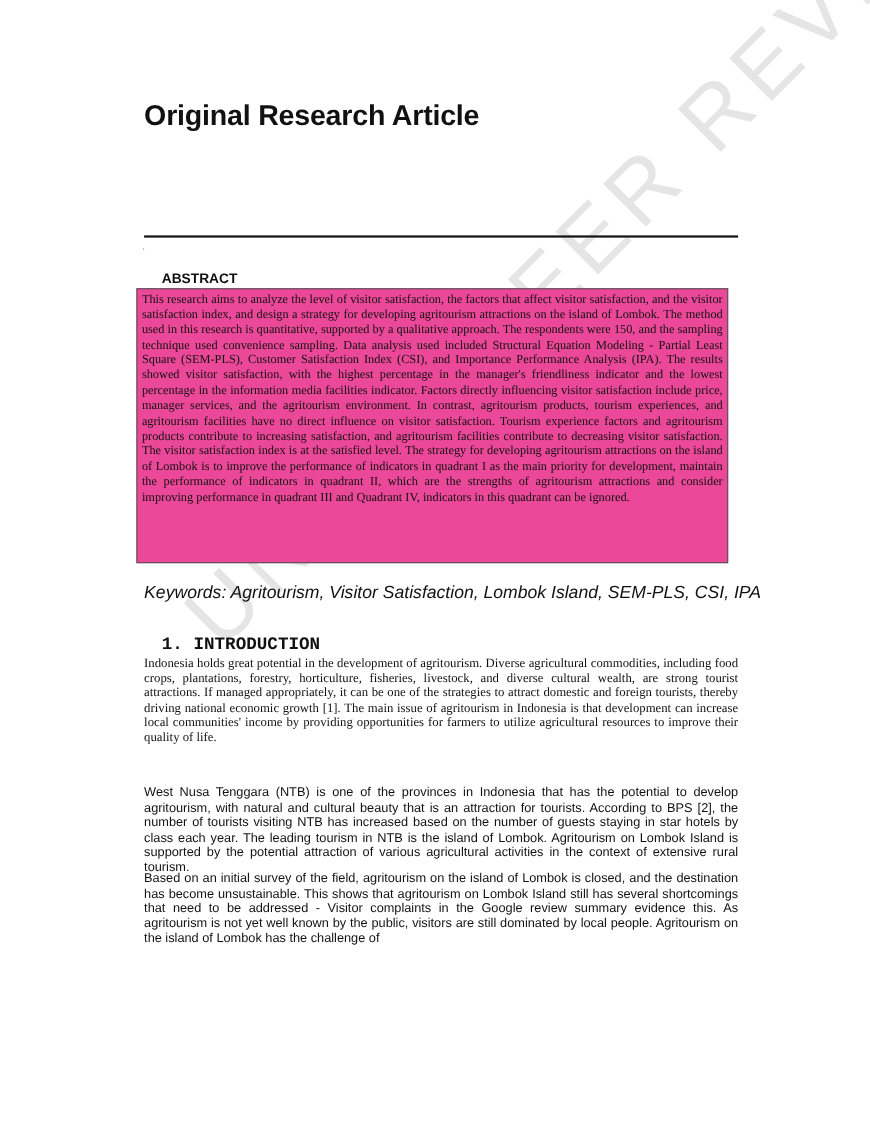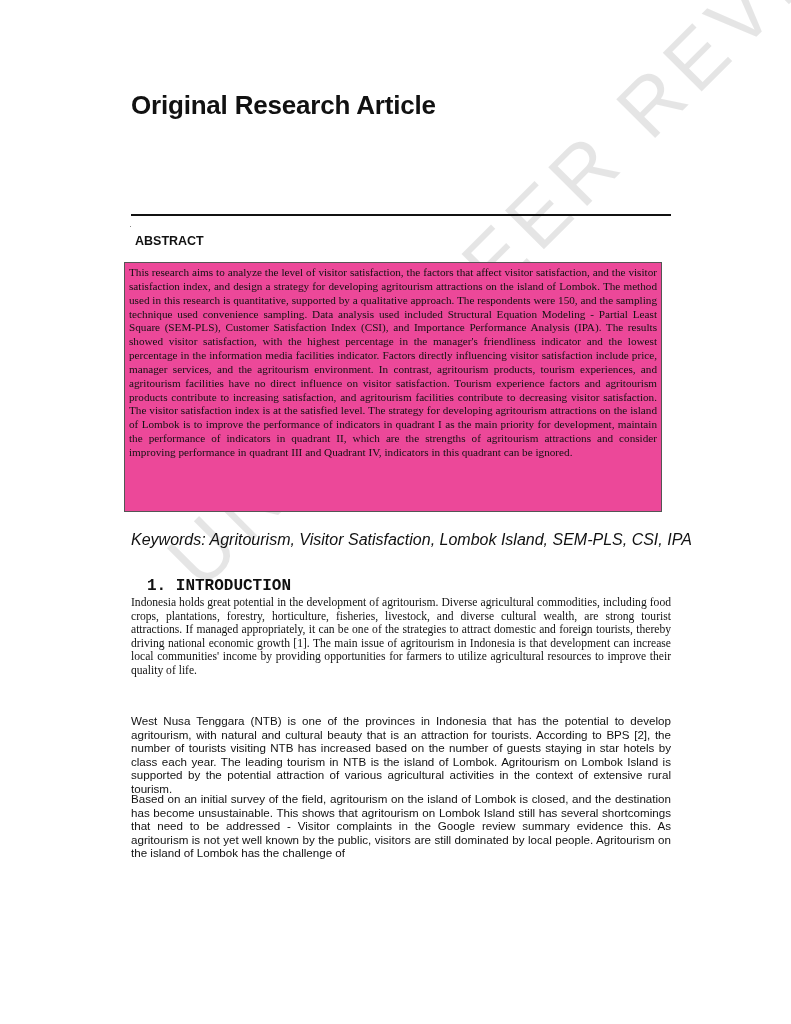--- a/index.html
+++ b/index.html
@@ -9,21 +9,21 @@
     position: absolute; left: 131px; top: 90px;
     font-family: "Liberation Sans", sans-serif; font-weight: bold; font-size: 26px; letter-spacing: -0.2px; margin: 0;
   }
   .title {
     position: absolute; left: 131px; top: 147px; width: 530px; text-align: right;
     font-family: "Liberation Sans", sans-serif; font-weight: bold; font-size: 15.5px; line-height: 22px; margin: 0;
   }
   .rule { position: absolute; left: 131px; top: 214px; width: 540px; height: 0; border-top: 2px solid #111; }
   .dot { position: absolute; left: 130px; top: 226px; width: 1px; height: 1px; background: #888; }
   .abstract-heading {
-    position: absolute; left: 131px; top: 230px; margin: 4px;
+    position: absolute; left: 131px; top: 230px; margin: 16px;
     font-family: "Liberation Sans", sans-serif; font-weight: bold; font-size: 12.5px;
   }
   .abstract-box {
     position: absolute; left: 124px; top: 262px; width: 538px; height: 250px;
     background: #ec4899; border: 1px solid #555; box-sizing: border-box; padding: 3px 4px;
     font-family: "Liberation Serif", serif; font-size: 11.2px; line-height: 13.85px; text-align: justify;
     text-align-last: left;
   }
   .keywords {
     position: absolute; left: 131px; top: 531px; margin: 0;

